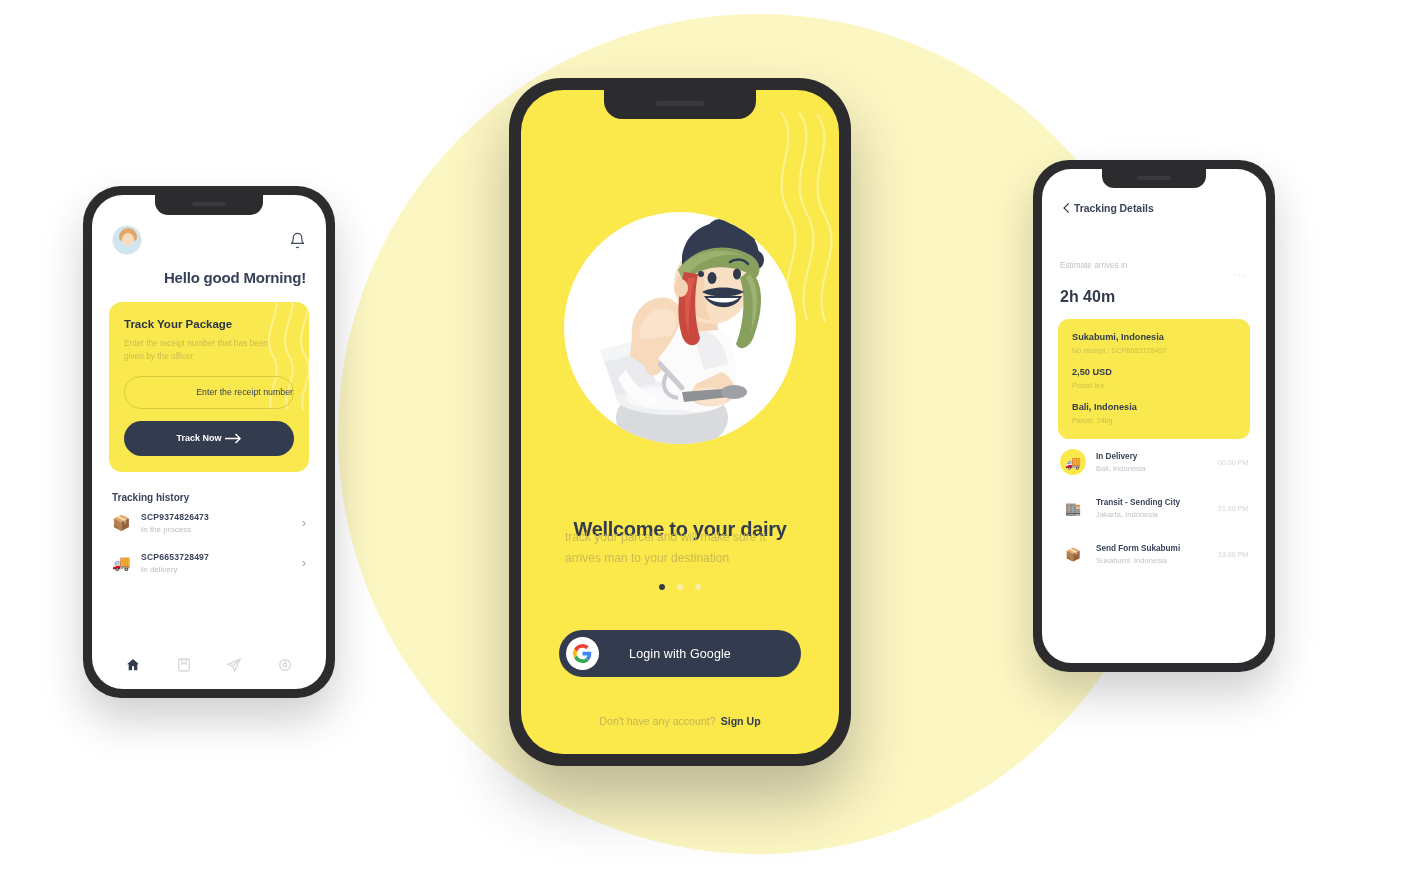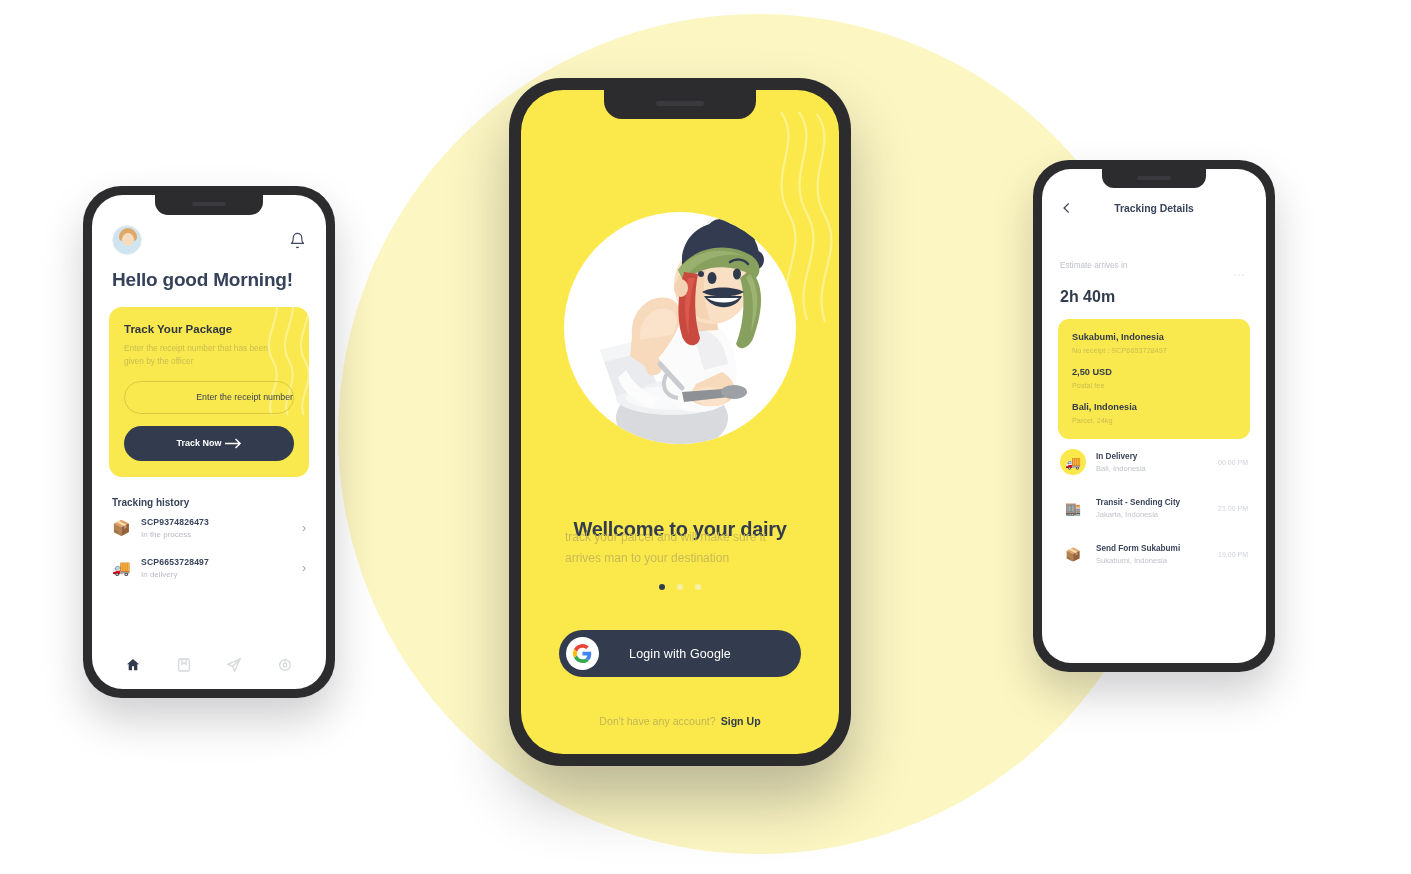--- a/index.html
+++ b/index.html
@@ -82,22 +82,22 @@
     position:absolute; left:9px; top:7px; width:12px; height:13px;
     border-radius:50%; background:#f7ddc0;
   }
   .avatar .body{
     position:absolute; left:2px; bottom:0; width:26px; height:11px;
     border-radius:13px 13px 0 0; background:#cfe6f2;
   }
   .bell{ width:17px; height:19px; color:#3E4A60; }
 
   .greeting{
-    padding:14px 20px 0 20px;
-    font-size:19px; font-weight:bold; color:#36415A; letter-spacing:-.2px;
+    padding:14px 20px 0 4px;
+    font-size:15px; font-weight:bold; color:#36415A; letter-spacing:-.2px;text-align:right;
   }
 
   .track-card{
     margin:16px 17px 0 17px;
     background:#F9E94E;
     border-radius:13px;
     padding:16px 15px 16px 15px;
     position:relative; overflow:hidden;
   }
   .track-card .waves{ position:absolute; right:-6px; top:-12px; opacity:.55; }
@@ -228,21 +228,21 @@
     border-radius:0 0 12px 12px;
   }
   #phone-right .notch .speaker{ left:35px; top:7px; width:34px; height:4px; }
 
   .r-head{
     display:flex; align-items:center;
     padding:32px 18px 0 18px;
   }
   .r-back{ width:14px; height:14px; color:#39435A; }
   .r-title{
-    flex:1; text-align:center; font-size:10.4px;
+    flex:1; font-size:10.4px;
     font-weight:bold; color:#39435A; margin-right:14px;
   }
 
   .eta{ padding:46px 18px 0 18px; position:relative; }
   .eta .lbl{ font-size:8.2px; color:#BFC2CA; }
   .eta .val{ font-size:16px; font-weight:bold; color:#333C4E; margin-top:18px; }
   .eta .dots3{
     position:absolute; right:20px; top:50px;
     color:#E3E5E9; font-size:12px; letter-spacing:1px;
   }

